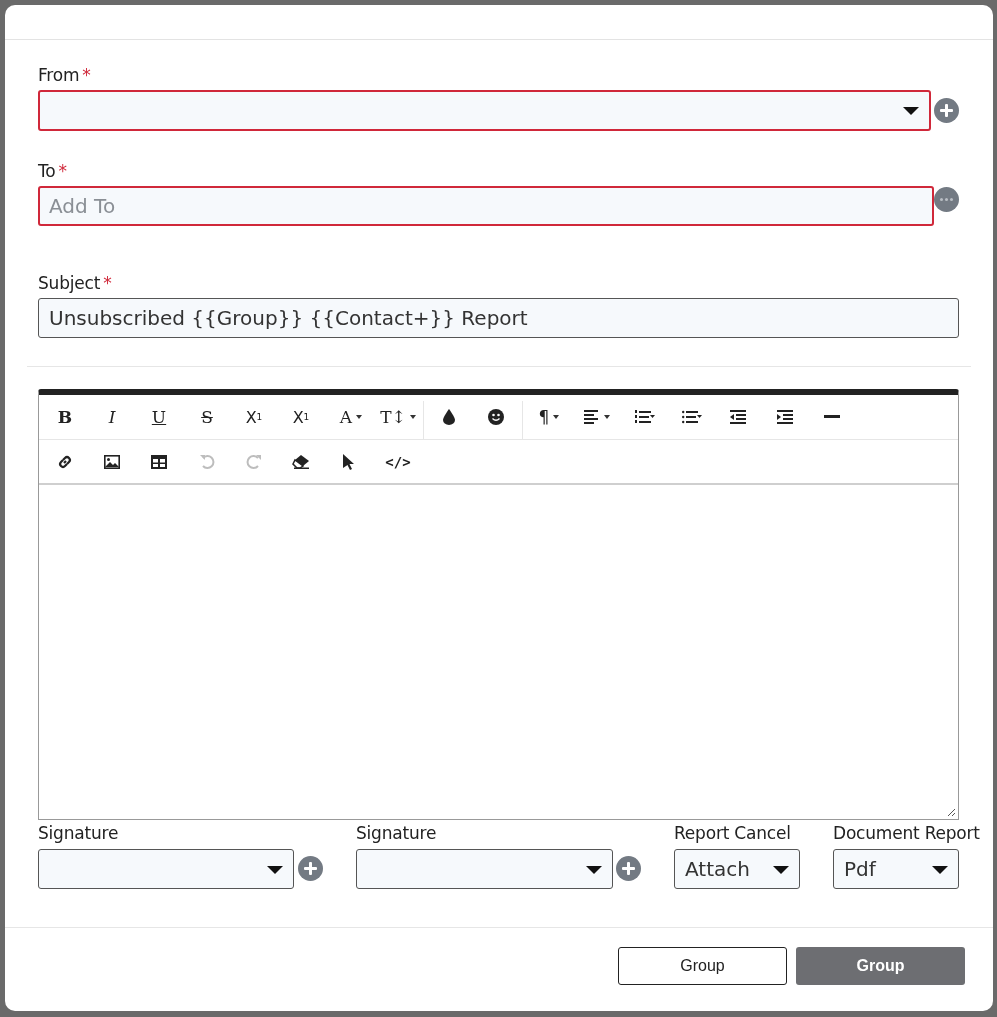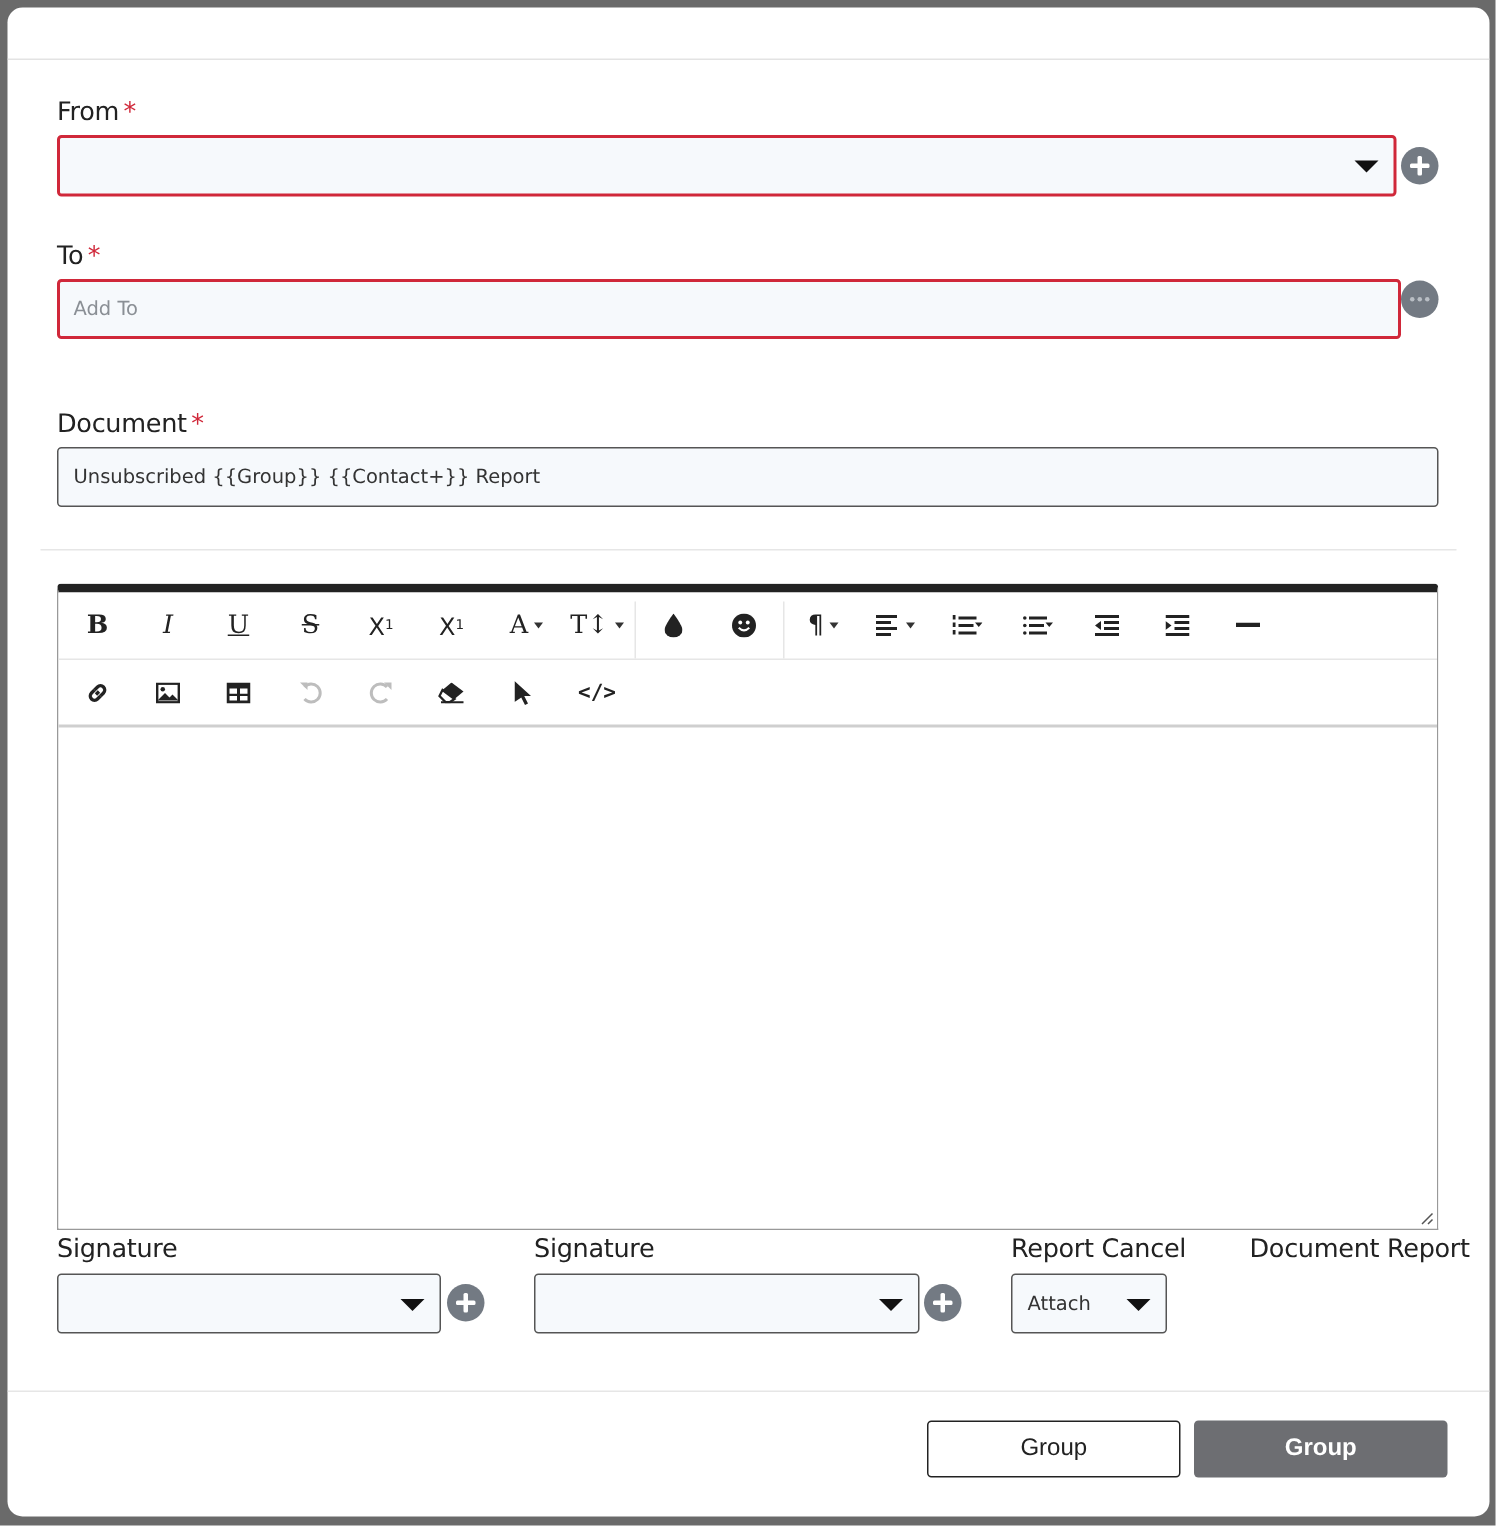--- a/index.html
+++ b/index.html
@@ -15,21 +15,21 @@
   }
   .modal-header { height: 34px; border-bottom: 1px solid #e3e3e3; }
   .field-label {
     position: absolute; font-size: 17px; color: #222; font-family: "DejaVu Sans", sans-serif;
     letter-spacing: -0.2px;
   }
   .req { color: #d0283a; margin-left: 3px; }
   .input {
     position: absolute; box-sizing: border-box; background: #f6f9fc;
     border: 1px solid #555; border-radius: 3px;
-    font-size: 13px; color: #333; display: flex; align-items: center; padding-left: 10px;
+    font-size: 20px; color: #333; display: flex; align-items: center; padding-left: 10px;
   }
   .input.error { border: 2px solid #d0283a; padding-left: 9px; }
   .placeholder { color: #8a8f95; }
   .caret {
     position: absolute; width: 0; height: 0;
     border-left: 8px solid transparent; border-right: 8px solid transparent; border-top: 8px solid #111;
   }
   .circle-btn {
     position: absolute; width: 25px; height: 25px; border-radius: 50%;
     background: #737a83; display: flex; align-items: center; justify-content: center; cursor: pointer;
@@ -96,21 +96,21 @@
   </div>
   <div class="circle-btn" style="left:929px;top:182px;">
     <span class="dots">
         <span></span>
         <span></span>
         <span></span>
       </span>
   </div>
 
   <div class="field-label" style="left:33px;top:268px;">
-    <span>Document</span><span class="req">*</span>
+    <span>Subject</span><span class="req">*</span>
   </div>
   <div class="input" style="left:33px;top:293px;width:921px;height:40px;">
     <span>Unsubscribed {{Group}} {{Contact+}} Report</span>
   </div>
 
   <div class="divider" style="left:22px;top:361px;width:944px;"></div>
 
   <div class="editor">
     <div class="toolbar-row r1">
       <div class="tb-btn" style="left:6px;font-weight:bold;">B</div>
@@ -264,24 +264,28 @@
   <div class="field-label" style="left:351px;top:818px;">Signature</div>
   <div class="input" style="left:351px;top:844px;width:257px;height:40px;">
     <span></span>
     <span class="caret" style="right:10px;top:16px;"></span>
   </div>
   <div class="circle-btn" style="left:611px;top:851px;">
     <span class="plus"></span>
   </div>
 
   <div class="field-label" style="left:669px;top:818px;">Report Cancel</div>
-  <div class="input" style="left:669px;top:844px;width:104px;height:40px;">
+  <div class="input" style="left:669px;top:844px;width:126px;height:40px;">
     <span>Attach</span>
     <span class="caret" style="right:10px;top:16px;"></span>
   </div>
 
   <div class="field-label" style="left:828px;top:818px;white-space:nowrap;">Document Report</div>
+  <div class="input" style="left:828px;top:844px;width:126px;height:40px;">
+    <span>Pdf</span>
+    <span class="caret" style="right:10px;top:16px;"></span>
+  </div>
 
   <div class="footer-divider"></div>
 </div>
 
 <div class="btn btn-cancel">Group</div>
 <div class="btn btn-done">Group</div>
 
 </body></html>

